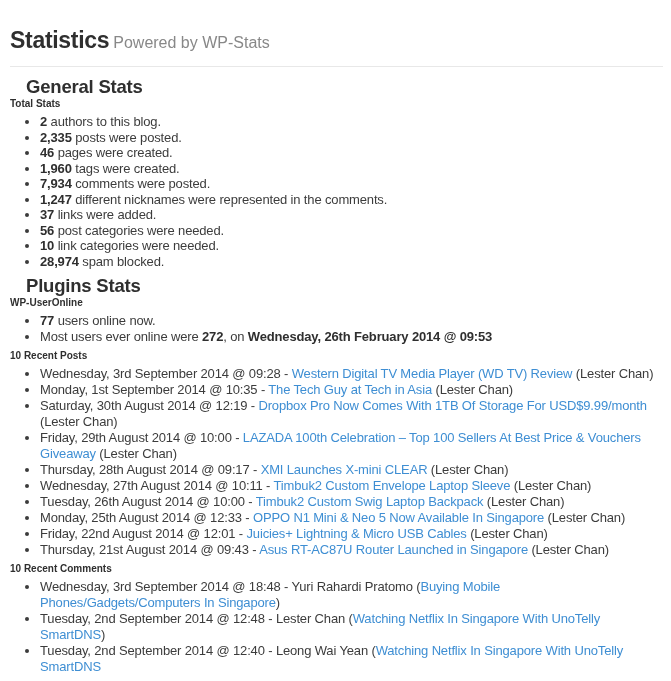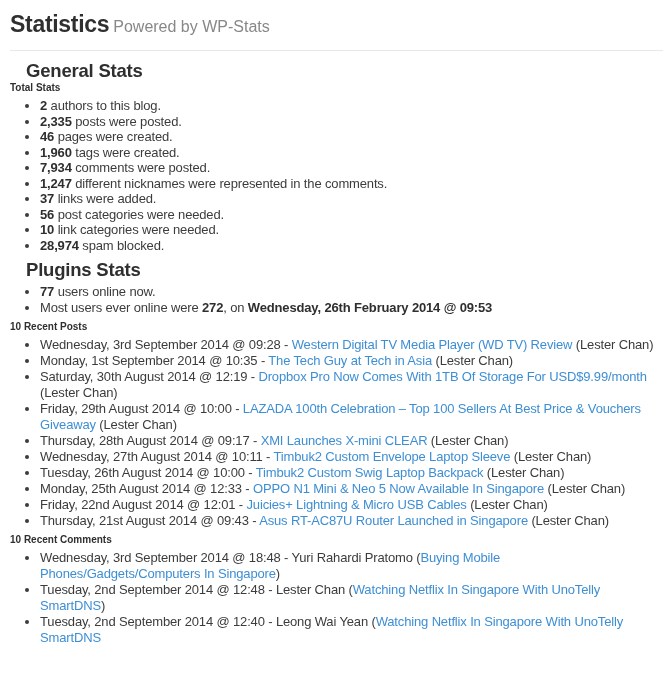--- a/index.html
+++ b/index.html
@@ -9,21 +9,21 @@
     height: 681px;
     overflow: hidden;
     background: #ffffff;
     font-family: "Liberation Sans", sans-serif;
     font-size: 13px;
     color: var(--text, #3c3c3c);
   }
   .page { padding: 0 8px 0 10px; }
 
   h1.page-title {
-    margin: 11px 0 10px;
+    margin: 27px 0 10px;
     font-size: 23px;
     line-height: 26px;
     font-weight: 700;
     color: var(--heading, #2f2f2f);
     letter-spacing: -0.3px;
   }
   h1.page-title .subtitle {
     font-size: 16px;
     font-weight: 400;
     color: var(--muted, #888);
@@ -90,20 +90,21 @@
       <li><strong>1,960</strong><span> tags were created.</span></li>
       <li><strong>7,934</strong><span> comments were posted.</span></li>
       <li><strong>1,247</strong><span> different nicknames were represented in the comments.</span></li>
       <li><strong>37</strong><span> links were added.</span></li>
       <li><strong>56</strong><span> post categories were needed.</span></li>
       <li><strong>10</strong><span> link categories were needed.</span></li>
       <li><strong>28,974</strong><span> spam blocked.</span></li>
     </ul>
 
   <h2 class="section-heading">Plugins Stats</h2>
+  <h3 class="subsection-heading">WP-UserOnline</h3>
   <ul class="stat-list wide" id="list-plugins">
       <li><strong>77</strong><span> users online now.</span></li>
       <li><span>Most users ever online were </span><strong>272</strong><span>, on </span><strong>Wednesday, 26th February 2014 @ 09:53</strong></li>
     </ul>
 
   <h3 class="subsection-heading">10 Recent Posts</h3>
   <ul class="stat-list wide" id="list-posts">
       <li><span>Wednesday, 3rd September 2014 @ 09:28</span><span> - </span><a class="item-link">Western Digital TV Media Player (WD TV) Review</a><span> (Lester Chan)</span></li>
       <li><span>Monday, 1st September 2014 @ 10:35</span><span> - </span><a class="item-link">The Tech Guy at Tech in Asia</a><span> (Lester Chan)</span></li>
       <li><span>Saturday, 30th August 2014 @ 12:19</span><span> - </span><a class="item-link">Dropbox Pro Now Comes With 1TB Of Storage For USD$9.99/month</a><span> (Lester Chan)</span></li>

